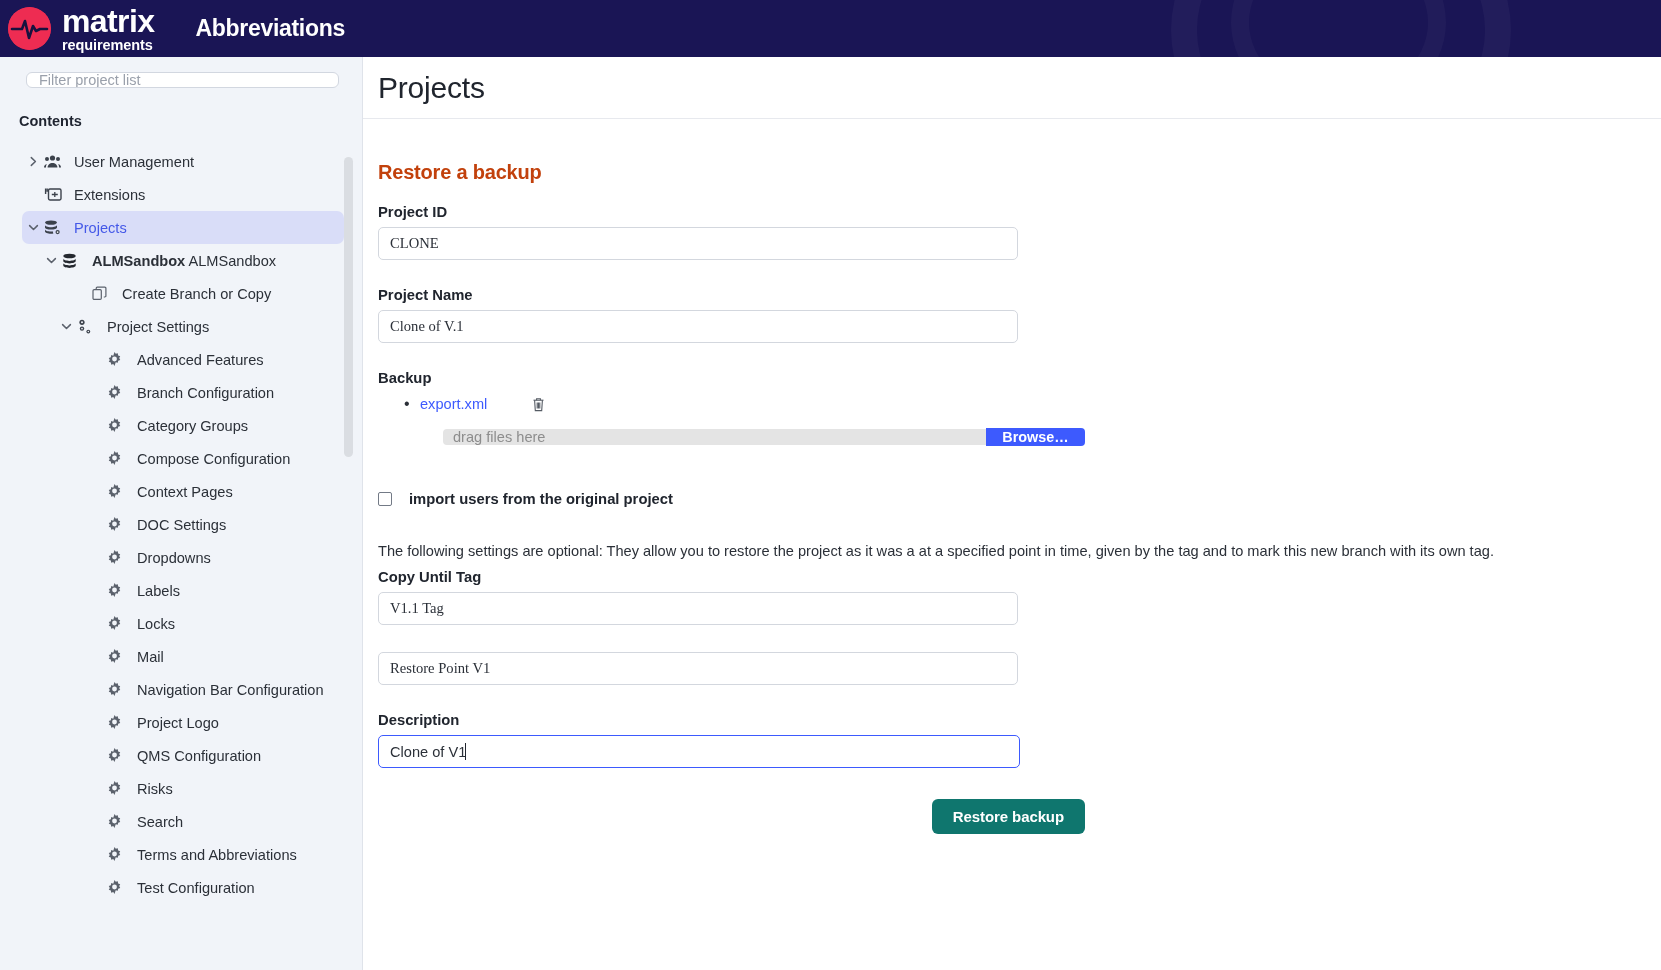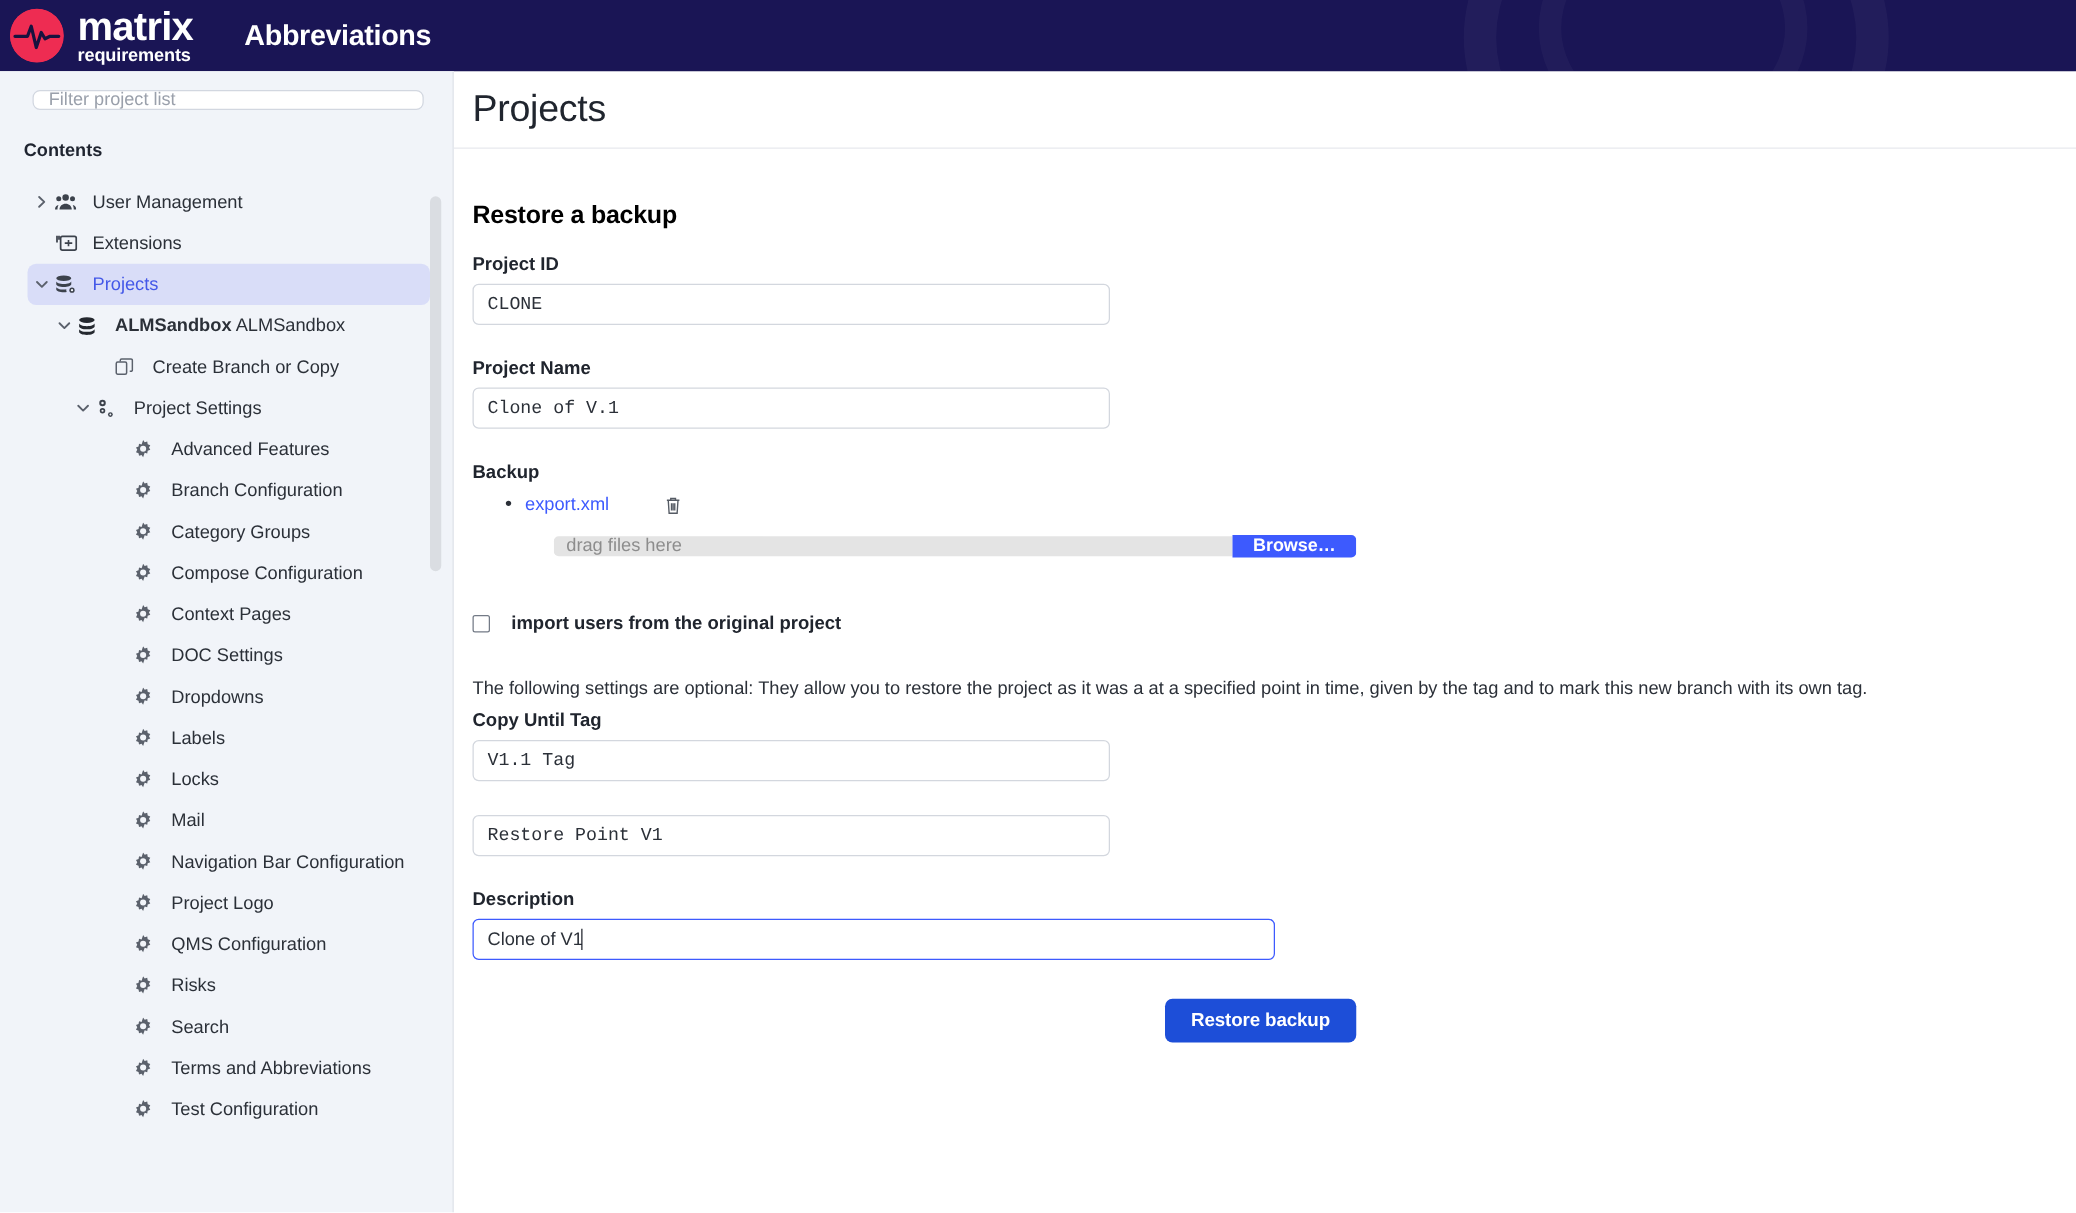--- a/index.html
+++ b/index.html
@@ -192,39 +192,39 @@
     letter-spacing: -0.2px;
   }
   .content {
     padding: 42px 0 0 15px;
     flex: 1 1 auto;
     overflow: hidden;
   }
   .section-title {
     font-size: 20px;
     font-weight: bold;
-    color: #000000;
+    color: #c2410c;
     margin-bottom: 20px;
     letter-spacing: -0.2px;
   }
   .field-label {
     font-size: 14.8px;
     font-weight: bold;
     color: #20252e;
     margin-bottom: 7px;
   }
   .text-input {
-    width: 510px;
+    width: 640px;
     height: 33px;
     border: 1px solid #d3d7de;
     border-radius: 5px;
     padding: 0 11px;
     font-size: 14.6px;
     color: #2b3038;
-    font-family: Liberation Mono, monospace;
+    font-family: Liberation Serif, serif;
     background: #fff;
     outline: none;
     display: block;
   }
   .fieldgroup { margin-bottom: 27px; }
 
   
   .backup-list {
     list-style: none;
     margin: 0 0 6px 0;
@@ -314,21 +314,21 @@
     margin-bottom: 10px;
     white-space: nowrap;
   }
 
   .btn-row {
     width: 707px;
     display: flex; justify-content: flex-end;
     margin-top: 31px;
   }
   .primary-btn {
-    background: #1d4ed8;
+    background: #0f766e;
     color: #fff;
     border: none;
     border-radius: 6px;
     height: 35px;
     padding: 0 21px;
     font-size: 15px;
     font-weight: bold;
     cursor: pointer;
     font-family: "Liberation Sans", sans-serif;
     letter-spacing: -0.1px;

